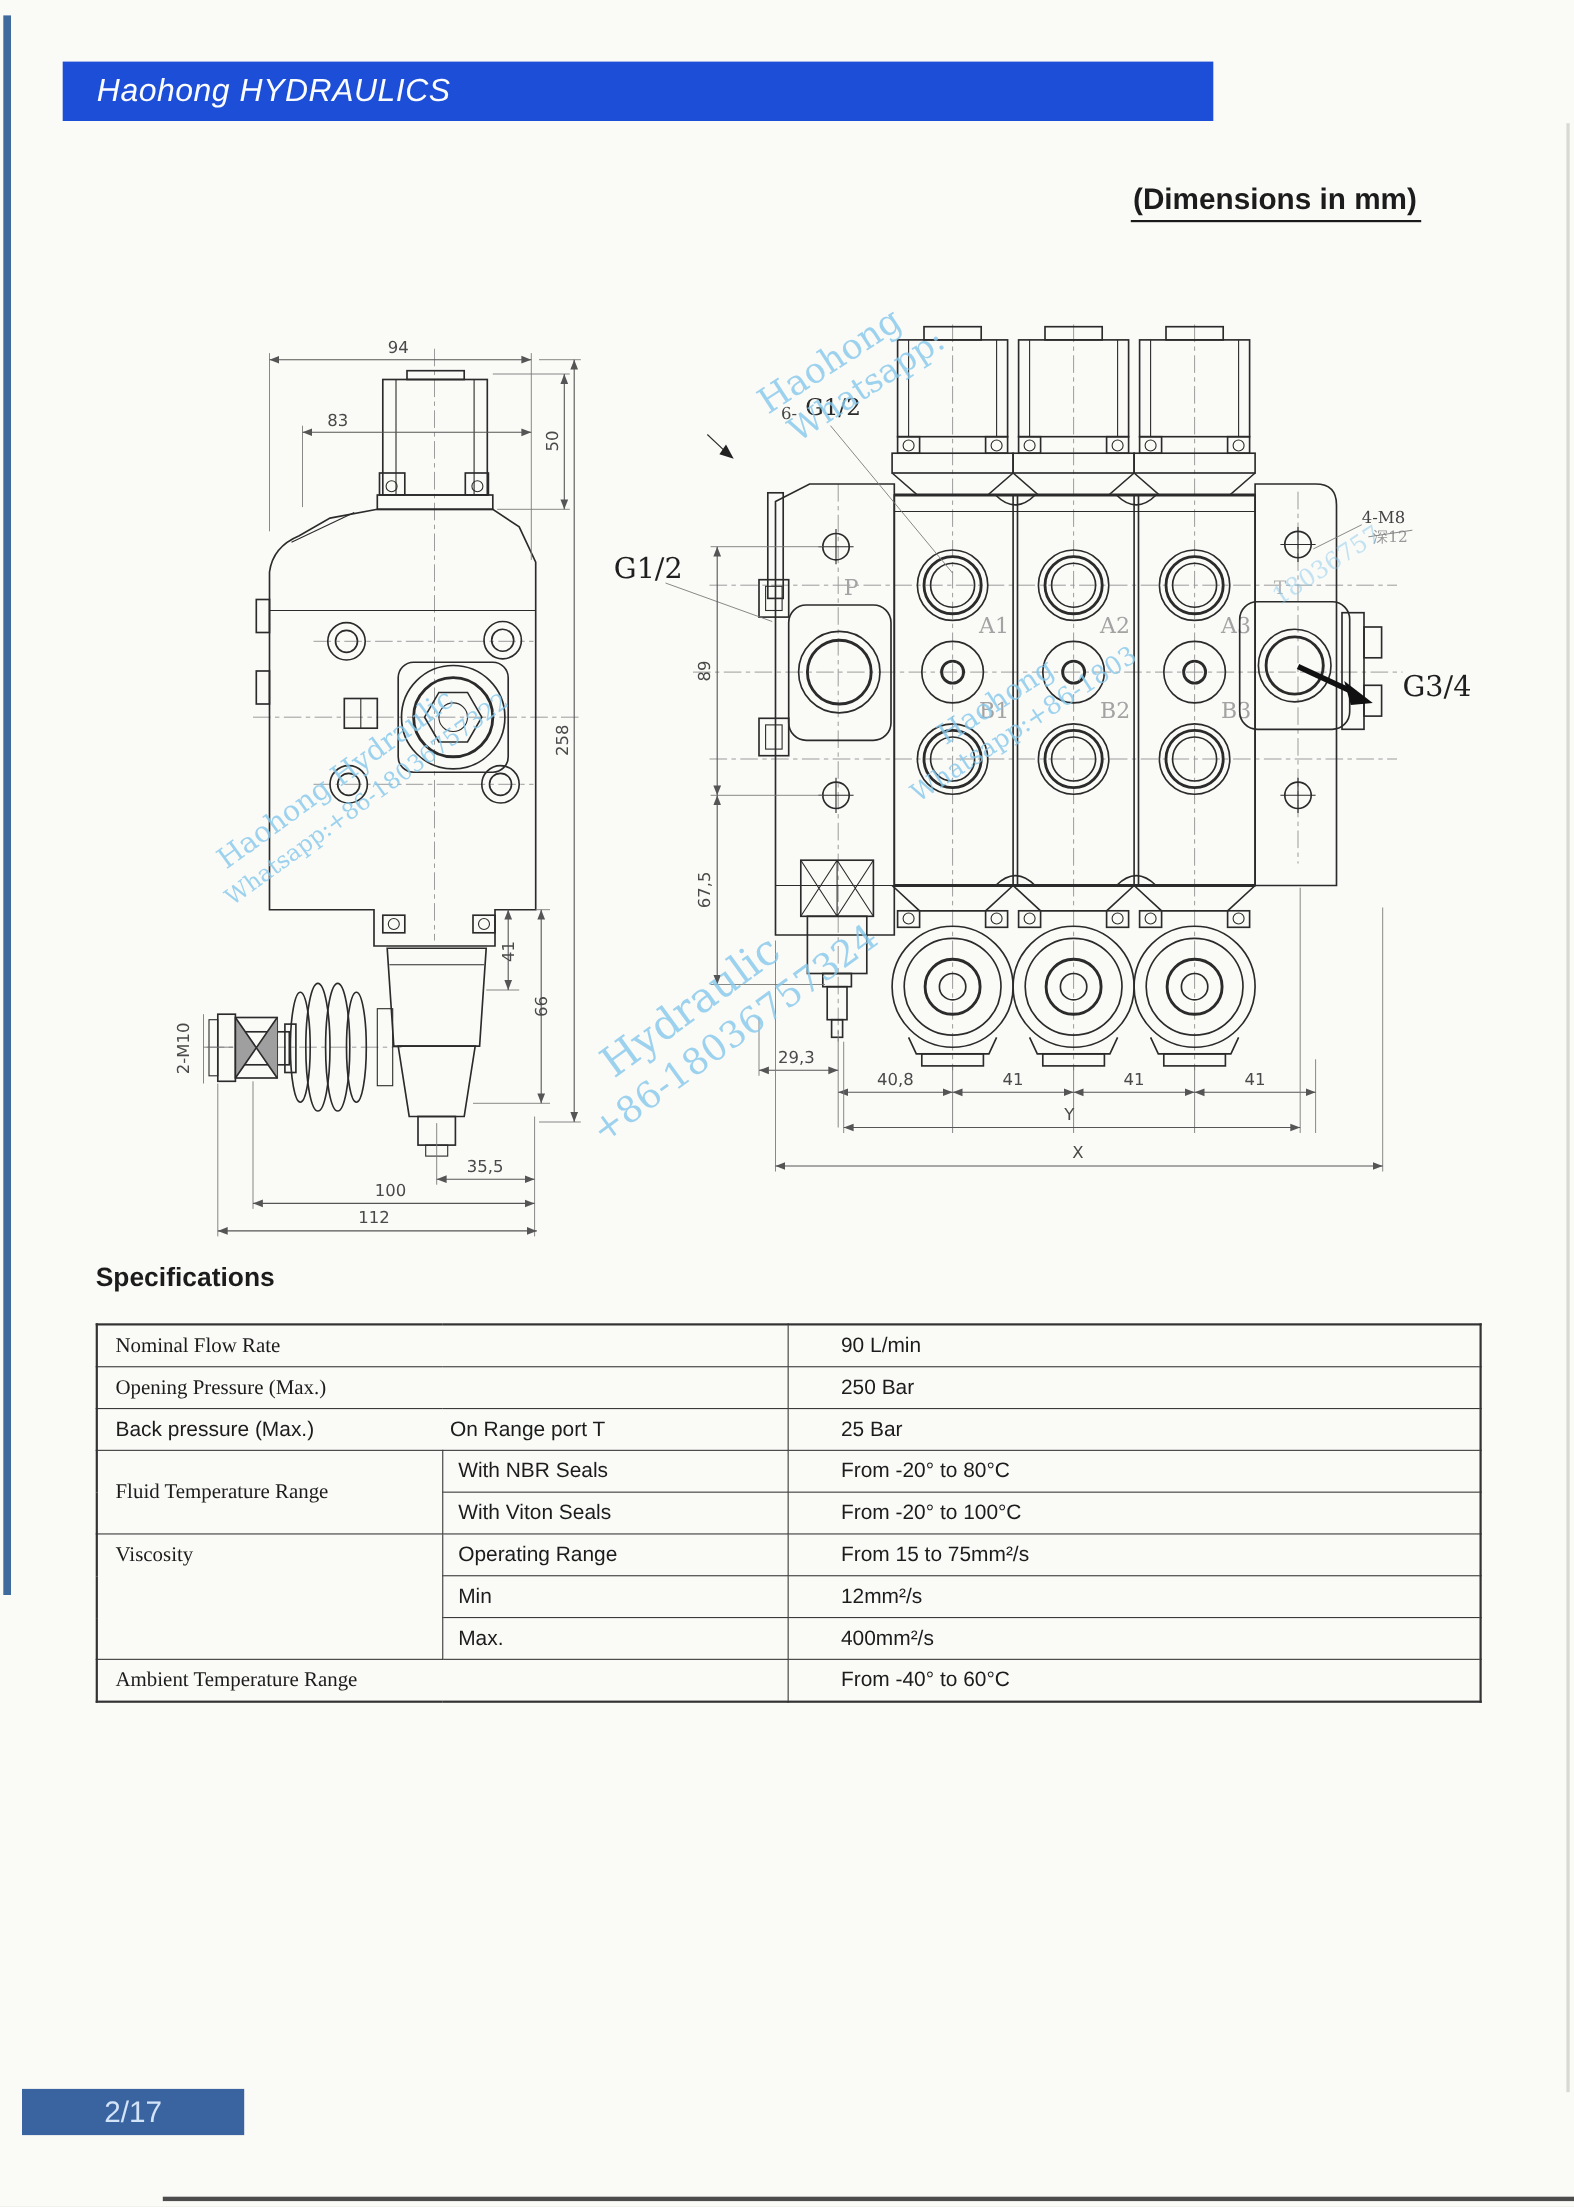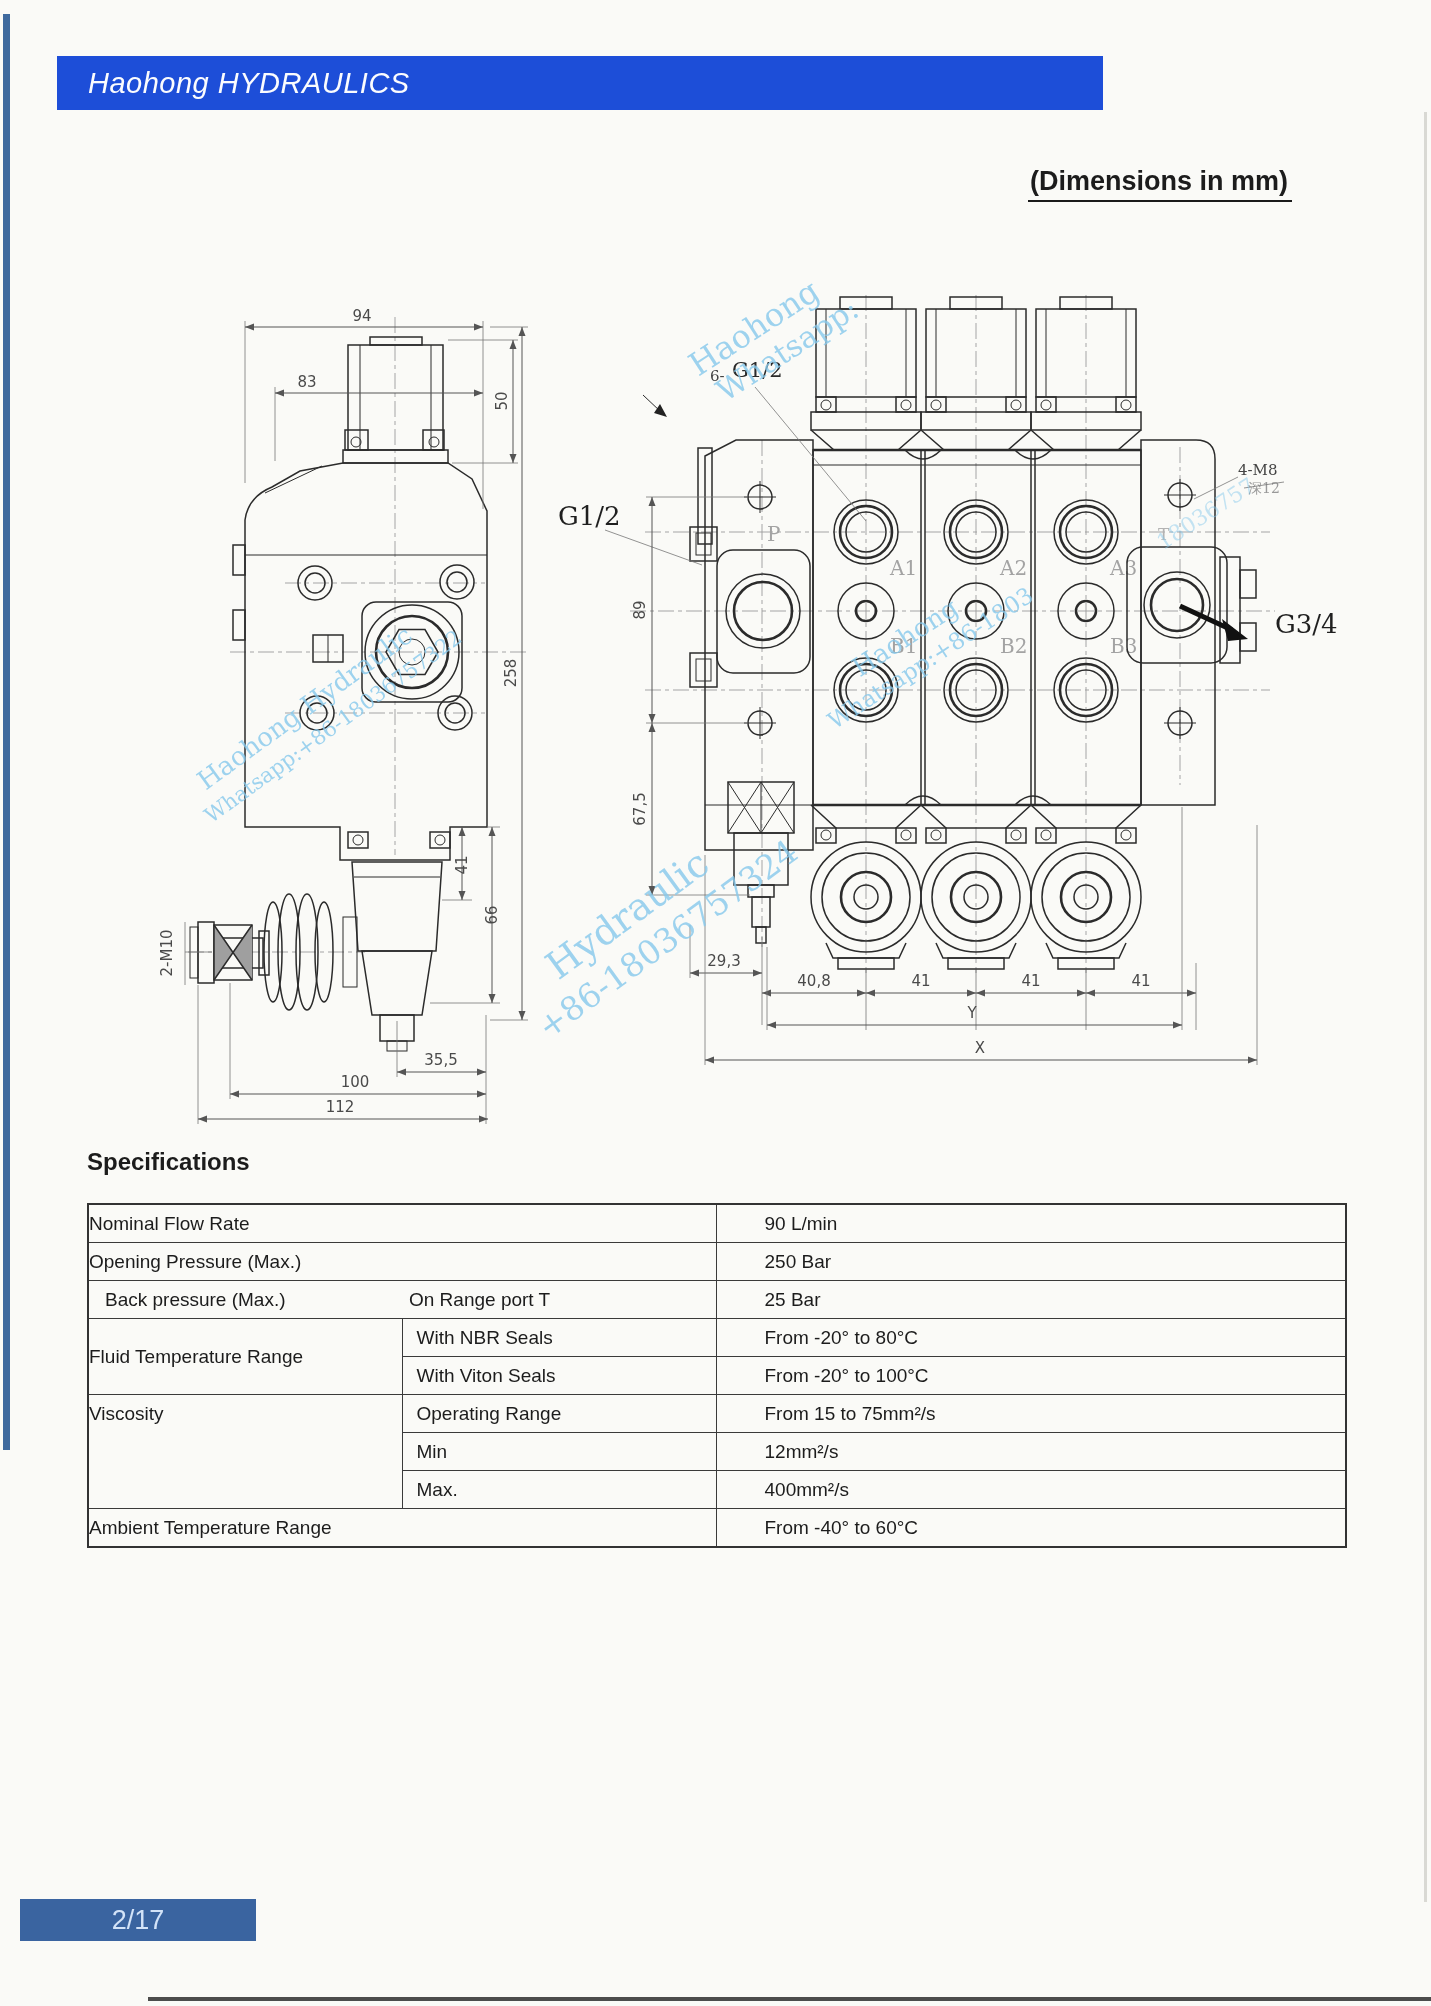--- a/index.html
+++ b/index.html
@@ -12,26 +12,26 @@
   .header-bar .brand{display:block;padding-left:31px;line-height:54px;font-size:29px;
         letter-spacing:.5px;color:#fbfcfe;}
   .title-left{position:absolute;left:87px;top:166px;font-size:23px;font-weight:bold;
         border-bottom:2px solid #1a1a1a;padding:0 6px 3px 2px;}
   .title-right{position:absolute;left:1028px;top:166px;font-size:27px;font-weight:bold;
         border-bottom:2px solid #1a1a1a;padding:0 4px 3px 2px;}
   .spec-heading{position:absolute;left:87px;top:1148px;font-size:24px;font-weight:bold;}
   .spec-table{position:absolute;left:87px;top:1203px;width:1258px;border-collapse:collapse;
         border:2px solid #333;table-layout:fixed;font-size:19px;}
   .spec-table td{border:1px solid #3a3a3a;height:37px;vertical-align:middle;padding:0;}
-  .spec-table td.c1{padding-left:0;}
+  .spec-table td.c1{padding-left:16px;font-family:Liberation Serif, serif;}
   .spec-table td.c2{padding-left:14px;}
   .spec-table td.val{padding-left:48px;}
   .spec-table td.merged{padding-left:16px;position:relative;}
   .spec-table .sub{position:absolute;left:320px;top:50%;transform:translateY(-50%);}
-  .footer-box{position:absolute;left:20px;top:1899px;width:236px;height:42px;background:#3a64a0;
+  .footer-box{position:absolute;left:20px;top:1899px;width:202px;height:42px;background:#3a64a0;
         text-align:center;line-height:42px;font-size:27px;color:#d3e3f8;}
   .drawing{position:absolute;left:60px;top:225px;}
   
   .ol{fill:none;stroke:#2b2b2b;stroke-width:1.5;}
   .ol2{fill:none;stroke:#2b2b2b;stroke-width:2.6;}
   .olt{fill:none;stroke:#2b2b2b;stroke-width:1;}
   .cl{fill:none;stroke:#9b9b9b;stroke-width:.9;stroke-dasharray:16 4 4 4;}
   .dim{fill:none;stroke:#555;stroke-width:1;}
   .ext{fill:none;stroke:#777;stroke-width:.8;}
   .dimtxt{font-family:"DejaVu Sans",sans-serif;font-size:15px;fill:#4a4a4a;}

